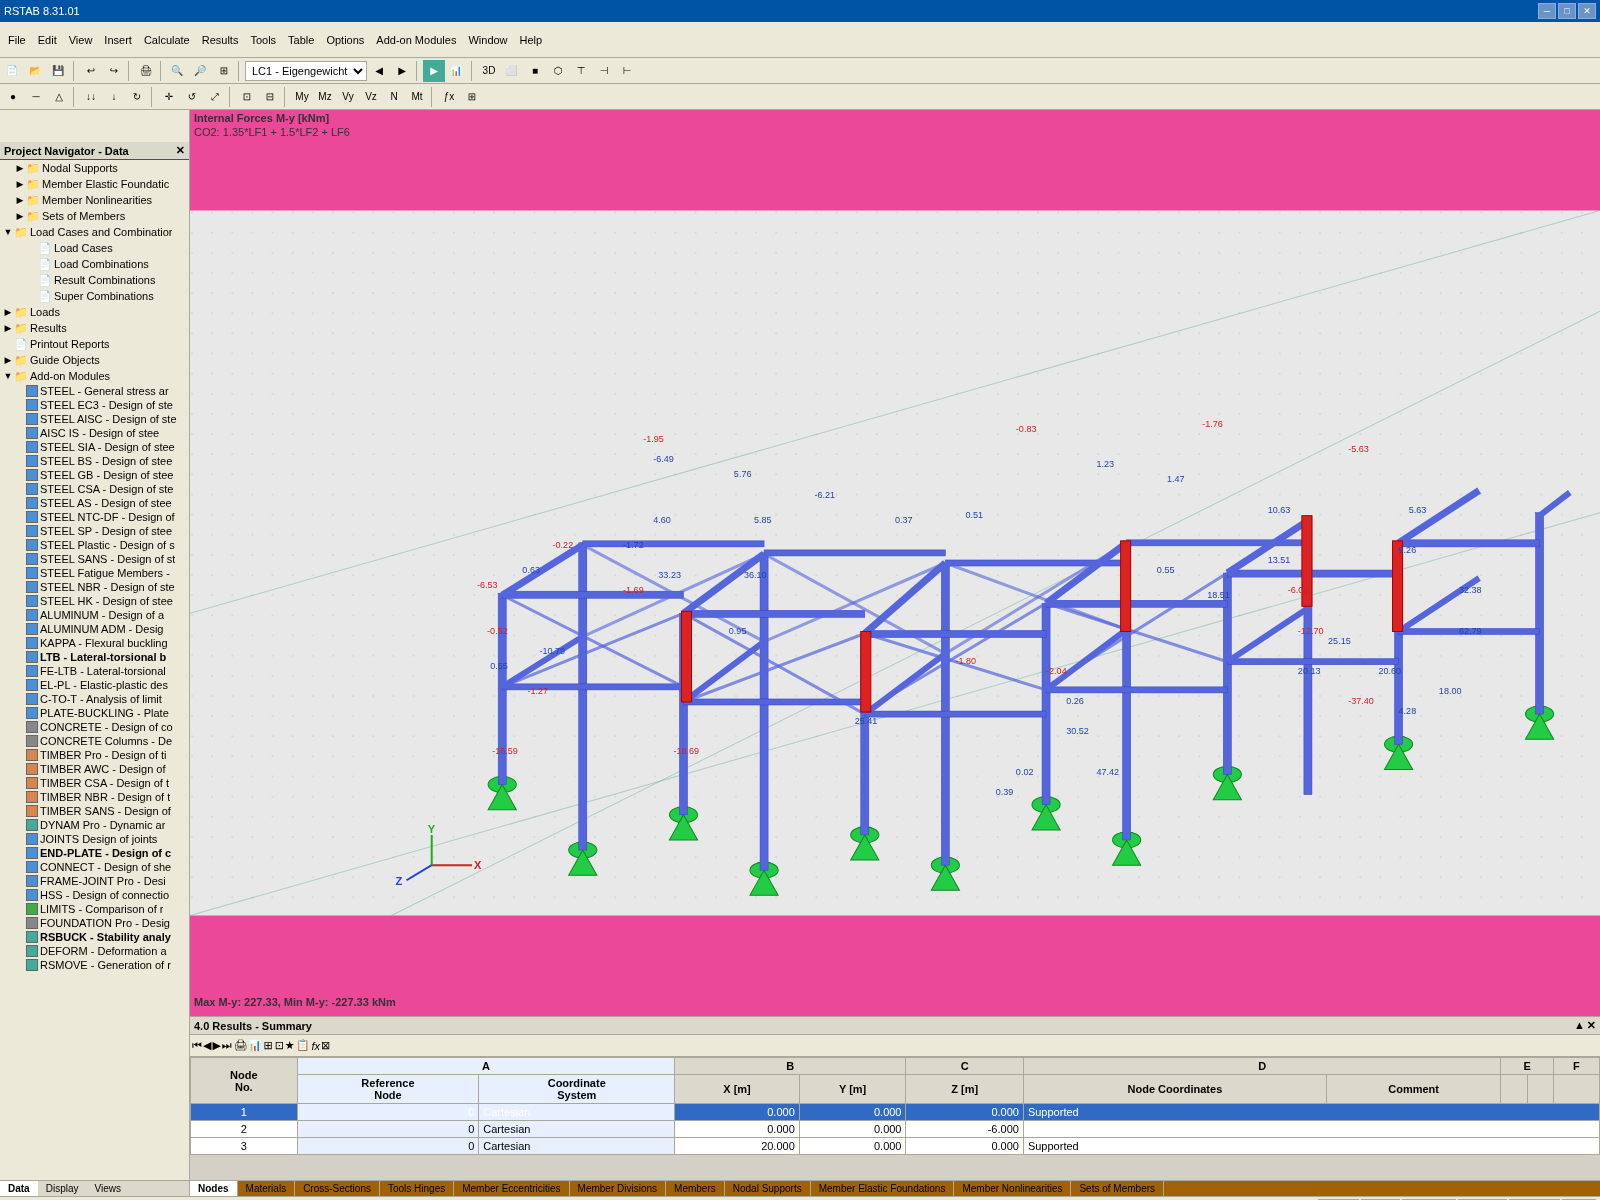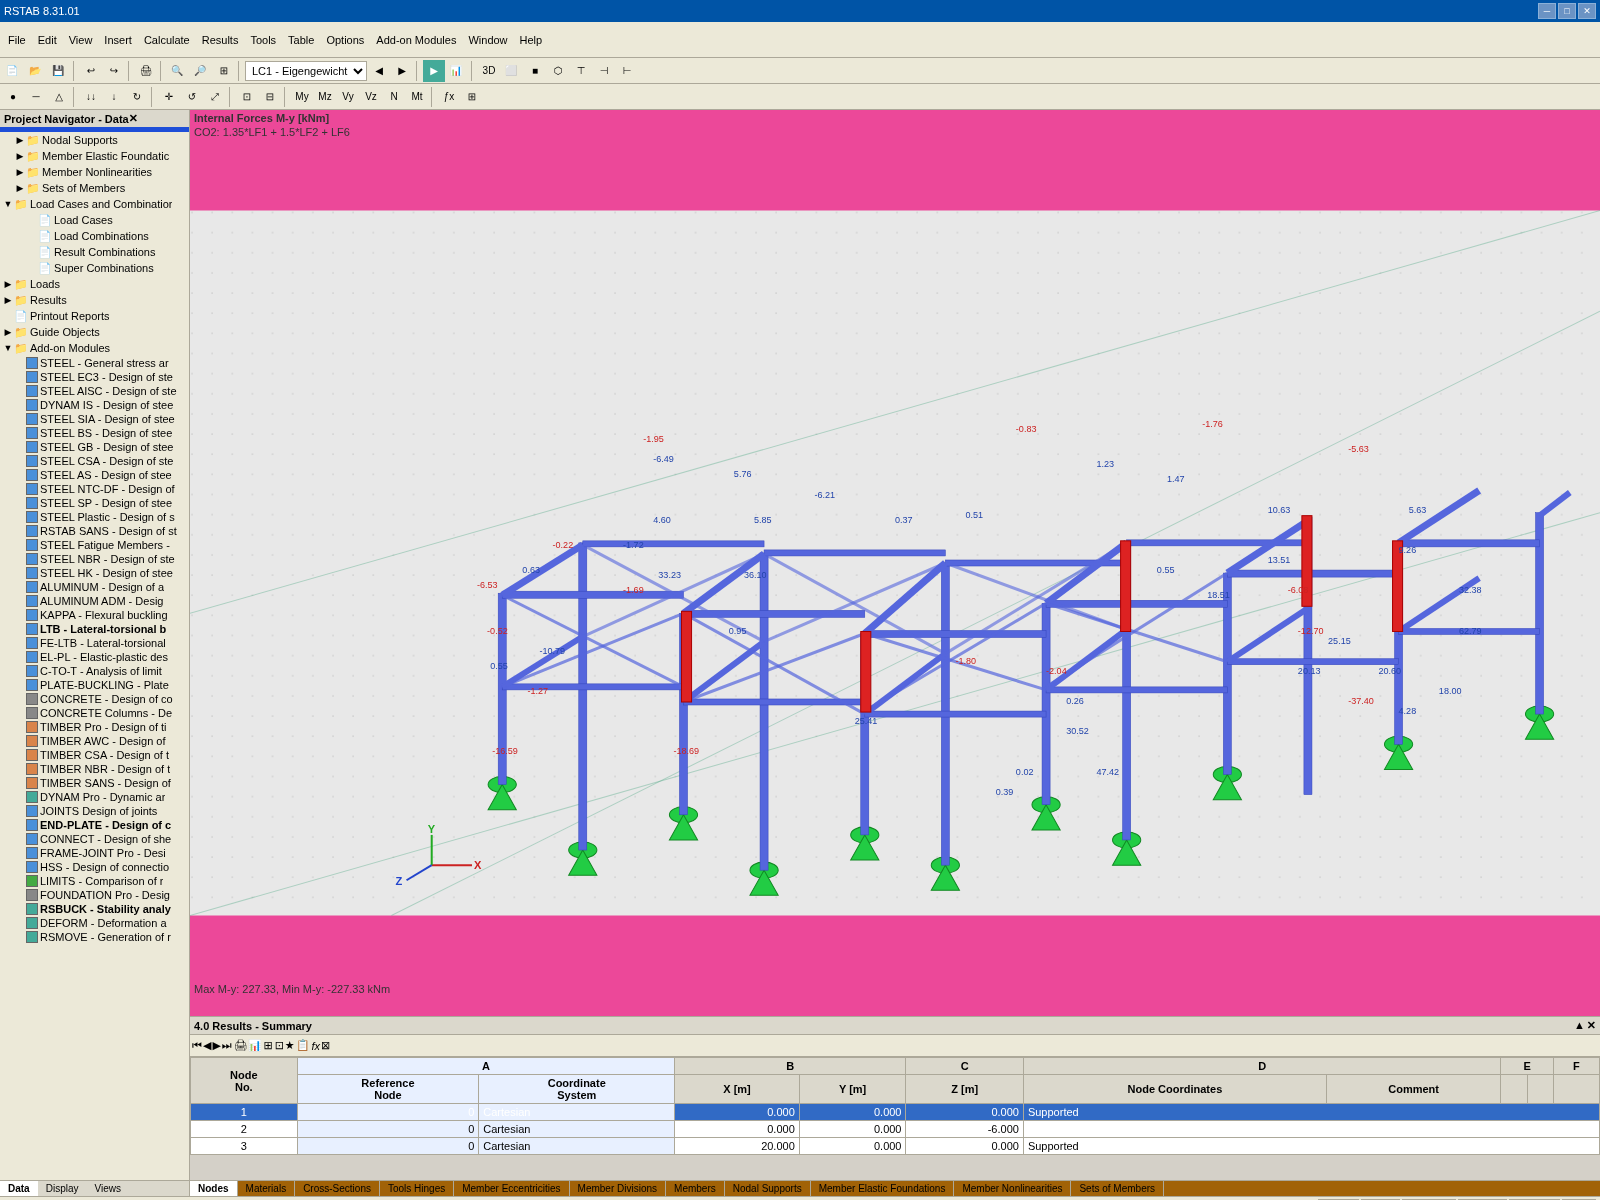--- a/index.html
+++ b/index.html
@@ -18,21 +18,21 @@
     .toolbar-row { background: #ece9d8; height: 26px; display: flex; align-items: center; border-bottom: 1px solid #aca899; padding: 1px 2px; gap: 1px; flex-wrap: nowrap; }
     .toolbar-row .tb-btn { width: 22px; height: 22px; background: #ece9d8; border: 1px solid transparent; display: flex; align-items: center; justify-content: center; cursor: pointer; font-size: 10px; }
     .toolbar-row .tb-sep { width: 4px; height: 20px; border-left: 1px solid #aca899; margin: 0 2px; }
     .toolbar-row .tb-combo { height: 20px; background: white; border: 1px solid #aca899; font-size: 11px; padding: 0 2px; min-width: 120px; }
     
     
     #main-area { display: flex; height: calc(1200px - 22px - 20px - 26px - 26px - 20px); }
     
     
     #left-panel { width: 190px; background: #ece9d8; border-right: 1px solid #aca899; display: flex; flex-direction: column; overflow: hidden; }
-    #left-panel-header { background: #dbd8cc; border-bottom: 5px solid #1d4ed8; padding: 2px 4px; font-size: 11px; font-weight: bold; display: flex; align-items: center; }
+    #left-panel-header { background: #dbd8cc; border-bottom: 1px solid #1d4ed8; padding: 2px 4px; font-size: 11px; font-weight: bold; display: flex; justify-content: space-between; align-items: center; margin-top: 32px; }
     #left-panel-content { flex: 1; overflow-y: auto; overflow-x: hidden; }
     
     .tree-item { display: flex; align-items: center; padding: 1px 2px; cursor: pointer; white-space: nowrap; font-size: 11px; }
     .tree-item .indent { display: inline-block; }
     .tree-item .expander { width: 12px; height: 12px; display: inline-flex; align-items: center; justify-content: center; font-size: 9px; }
     .tree-item .icon { width: 14px; height: 14px; margin-right: 2px; display: inline-flex; align-items: center; justify-content: center; }
     .folder-icon { color: #f5b942; }
     .tree-item .label { font-size: 11px; overflow: hidden; text-overflow: ellipsis; }
     
     
@@ -66,21 +66,21 @@
     .status-btn { padding: 1px 6px; font-size: 10px; border: 1px solid #aca899; background: #dbd8cc; cursor: pointer; height: 16px; display: flex; align-items: center; }
     
     
     #left-bottom-tabs { background: #dbd8cc; display: flex; border-top: 1px solid #aca899; }
     .left-tab { padding: 2px 8px; font-size: 10px; cursor: pointer; }
     .left-tab.active { background: white; font-weight: bold; }
     
     
     .view-info { position: absolute; top: 2px; left: 4px; font-size: 11px; color: #333; font-weight: bold; }
     .view-formula { position: absolute; top: 16px; left: 4px; font-size: 11px; color: #333; }
-    .view-max-min { position: absolute; bottom: 21px; left: 4px; font-size: 11px; color: #333; }
+    .view-max-min { position: absolute; bottom: 8px; left: 4px; font-size: 11px; color: #333; font-weight: bold; }
     
     
     #structure-svg { width: 100%; height: 100%; }
     
     
     ::-webkit-scrollbar { width: 12px; height: 12px; }
     ::-webkit-scrollbar-track { background: #ece9d8; }
     ::-webkit-scrollbar-thumb { background: #aca899; border: 1px solid #dbd8cc; }
   </style>
 </head>
@@ -276,21 +276,21 @@
         <div class="tree-item">
           <span class="indent" style="width:12px"></span>
           <span class="expander"> </span>
           <span class="icon" style="display:inline-block;width:12px;height:12px;background:#4a90d9;border:1px solid #666;margin-right:2px;"></span>
           <span class="label" style="">STEEL AISC - Design of ste</span>
         </div>
         <div class="tree-item">
           <span class="indent" style="width:12px"></span>
           <span class="expander"> </span>
           <span class="icon" style="display:inline-block;width:12px;height:12px;background:#4a90d9;border:1px solid #666;margin-right:2px;"></span>
-          <span class="label" style="">DYNAM IS - Design of stee</span>
+          <span class="label" style="">AISC IS - Design of stee</span>
         </div>
         <div class="tree-item">
           <span class="indent" style="width:12px"></span>
           <span class="expander"> </span>
           <span class="icon" style="display:inline-block;width:12px;height:12px;background:#4a90d9;border:1px solid #666;margin-right:2px;"></span>
           <span class="label" style="">STEEL SIA - Design of stee</span>
         </div>
         <div class="tree-item">
           <span class="indent" style="width:12px"></span>
           <span class="expander"> </span>
@@ -330,21 +330,21 @@
         <div class="tree-item">
           <span class="indent" style="width:12px"></span>
           <span class="expander"> </span>
           <span class="icon" style="display:inline-block;width:12px;height:12px;background:#4a90d9;border:1px solid #666;margin-right:2px;"></span>
           <span class="label" style="">STEEL Plastic - Design of s</span>
         </div>
         <div class="tree-item">
           <span class="indent" style="width:12px"></span>
           <span class="expander"> </span>
           <span class="icon" style="display:inline-block;width:12px;height:12px;background:#4a90d9;border:1px solid #666;margin-right:2px;"></span>
-          <span class="label" style="">RSTAB SANS - Design of st</span>
+          <span class="label" style="">STEEL SANS - Design of st</span>
         </div>
         <div class="tree-item">
           <span class="indent" style="width:12px"></span>
           <span class="expander"> </span>
           <span class="icon" style="display:inline-block;width:12px;height:12px;background:#4a90d9;border:1px solid #666;margin-right:2px;"></span>
           <span class="label" style="">STEEL Fatigue Members -</span>
         </div>
         <div class="tree-item">
           <span class="indent" style="width:12px"></span>
           <span class="expander"> </span>

